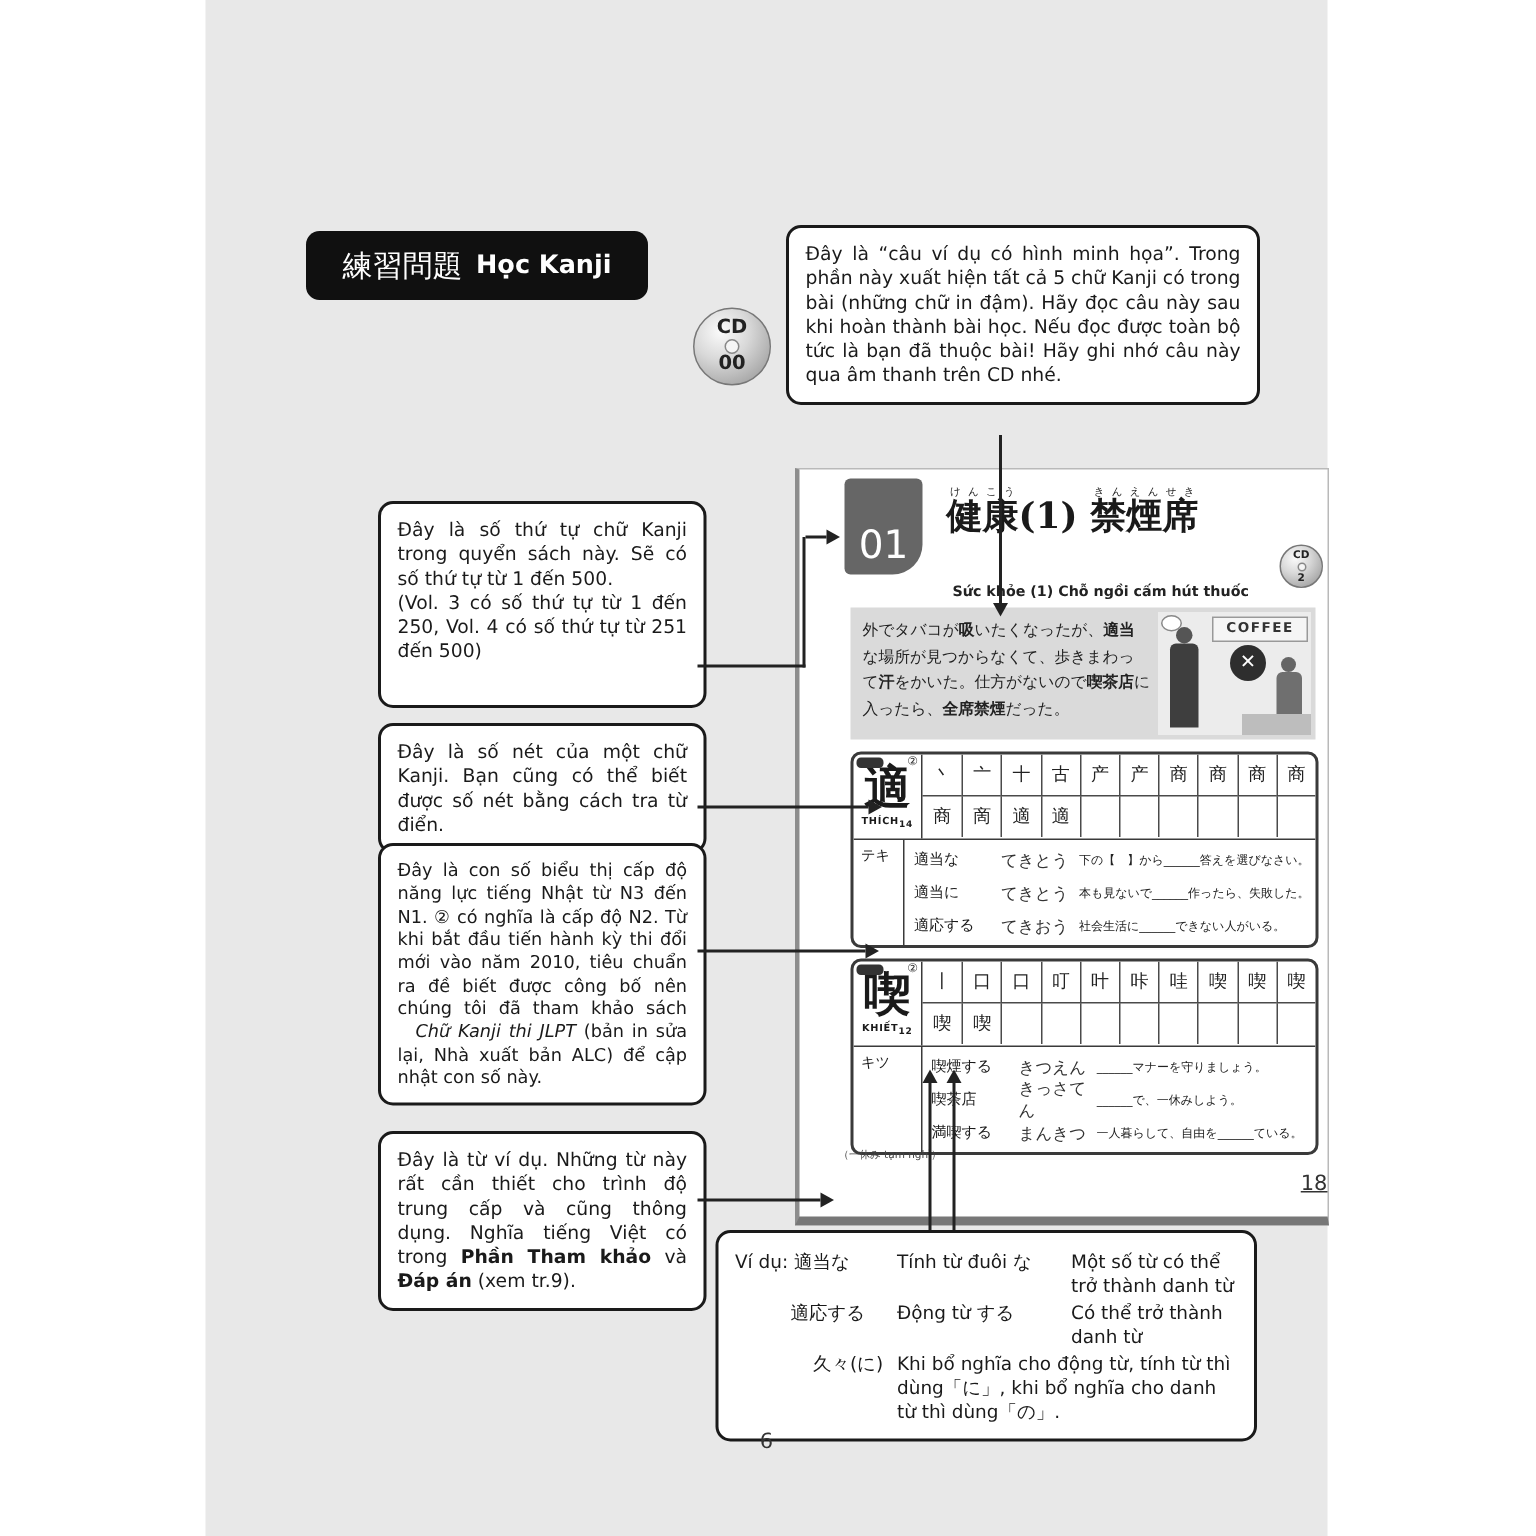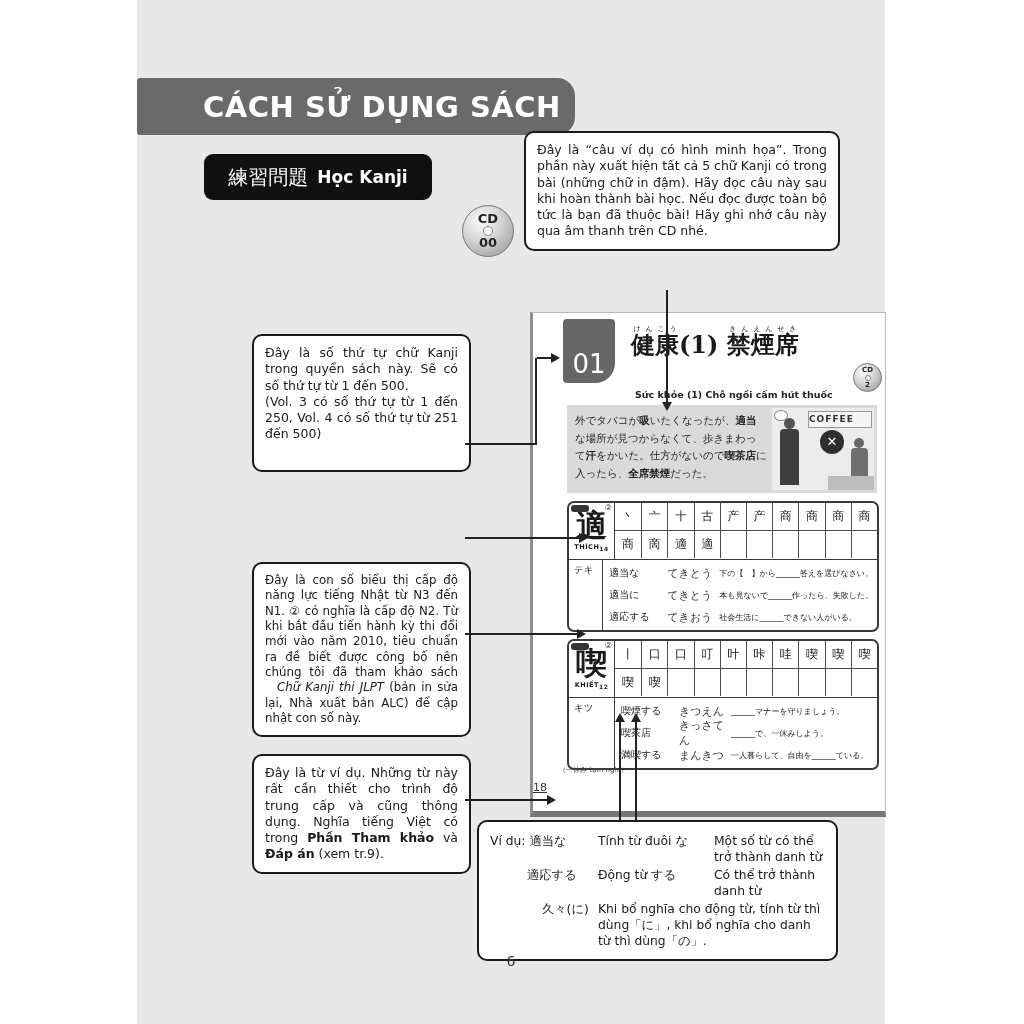--- a/index.html
+++ b/index.html
@@ -19,21 +19,21 @@
       border:1px solid #777;position:absolute;display:flex;flex-direction:column;align-items:center;justify-content:center;}
   .cd-big{left:462px;top:205px;width:50px;height:50px;}
   .cd-big .t{font-size:13px;font-weight:bold;color:#222;line-height:12px;}
   .cd .hole{width:8px;height:8px;border-radius:50%;background:#f5f5f5;border:1px solid #888;margin:1px 0;}
   .cd-small{left:850px;top:362px;width:27px;height:27px;}
   .cd-small .t{font-size:7px;font-weight:bold;color:#222;line-height:7px;}
   .cd-small .hole{width:4px;height:4px;margin:1px 0;}
   
   .callout{position:absolute;background:#fff;border:2px solid #1a1a1a;border-radius:10px;
            padding:9px 11px;font-size:12.5px;line-height:1.3;text-align:justify;}
-  .c-top{left:524px;top:131px;width:290px;}
+  .c-top{left:524px;top:150px;width:290px;}
   .c1{left:252px;top:334px;width:193px;min-height:116px;}
   .c2{left:252px;top:482px;width:193px;}
   .c3{left:252px;top:562px;width:193px;font-size:11.8px;}
   .c4{left:252px;top:754px;width:193px;}
   .c-bottom{left:477px;top:820px;width:335px;font-size:12.5px;text-align:left;}
   .b{font-weight:bold;}
   .i{font-style:italic;margin-left:12px;}
   
   .sample{position:absolute;left:530px;top:312px;width:352px;height:498px;background:#ffffff;
           border:1px solid #b9b9b9;border-left:3px solid #8d8d8d;border-bottom:6px solid #777;}
@@ -41,21 +41,21 @@
            border-radius:4px 4px 20px 4px;display:flex;align-items:flex-end;justify-content:center;
            font-size:26px;padding-bottom:4px;box-sizing:border-box;}
   .sp-title{position:absolute;left:98px;top:12px;font-family:"DejaVu Serif",serif;font-weight:bold;font-size:24px;}
   .sp-title rt{font-size:7px;font-weight:normal;font-family:Liberation Mono, monospace;}
   .sp-sub{position:absolute;left:102px;top:76px;font-size:9.5px;font-weight:bold;color:#222;}
   .gray-panel{position:absolute;left:34px;top:92px;width:310px;height:88px;background:#dadada;}
   .jp-sent{position:absolute;left:8px;top:7px;width:192px;font-size:10.5px;line-height:1.68;color:#222;}
   
   .illus{position:absolute;right:3px;top:3px;width:102px;height:82px;background:#ececec;overflow:hidden;}
   .coffee-sign{position:absolute;top:3px;right:2px;width:62px;height:15px;background:#f5f5f5;border:1px solid #999;
-               font-size:9px;font-weight:bold;color:#333;text-align:left;line-height:15px;letter-spacing:1px;}
+               font-size:9px;font-weight:bold;color:#333;text-align:center;line-height:15px;letter-spacing:1px;}
   .nosmoke{position:absolute;top:22px;right:30px;width:24px;height:24px;border-radius:50%;background:#2e2e2e;
            color:#fff;font-size:13px;font-weight:bold;text-align:center;line-height:24px;}
   .man-head{position:absolute;left:12px;top:10px;width:11px;height:11px;border-radius:50%;background:#555;}
   .man-body{position:absolute;left:8px;top:21px;width:19px;height:56px;background:#3e3e3e;border-radius:4px 4px 0 0;}
   .bubble{position:absolute;left:2px;top:2px;width:12px;height:9px;border-radius:50%;background:#fff;border:1px solid #888;}
   .woman-head{position:absolute;right:10px;top:30px;width:10px;height:10px;border-radius:50%;background:#666;}
   .woman-body{position:absolute;right:6px;top:40px;width:17px;height:40px;background:#6f6f6f;border-radius:4px 4px 0 0;}
   .counter{position:absolute;right:0;bottom:0;width:46px;height:14px;background:#bdbdbd;}
   
   .ktable{position:absolute;left:34px;width:312px;height:131px;background:#fff;border:2px solid #3a3a3a;
@@ -74,44 +74,41 @@
   .sc:nth-child(10n+1){border-left:none;}
   .sc:nth-child(-n+10){border-bottom:1px solid #4a4a4a;}
   .kt-bot{display:flex;height:72px;}
   .ony{width:46px;border-right:1px solid #3a3a3a;box-sizing:border-box;font-size:9.5px;padding:4px 0 0 5px;}
   .rcol{flex:1;padding:2px 4px 0 6px;}
   .rrow{display:flex;height:22px;align-items:center;}
   .rword{width:58px;font-size:10px;}
   .rkana{width:52px;font-size:11px;color:#333;}
   .rsent{flex:1;font-size:8px;color:#222;white-space:nowrap;overflow:hidden;}
   .footnote{position:absolute;left:26px;top:452px;font-size:7px;color:#444;}
-  .sp-num{position:absolute;left:0;top:468px;width:100%;text-align:left;font-size:11px;color:#333;text-decoration:underline;}
+  .sp-num{position:absolute;left:0;top:468px;width:100%;text-align:right;font-size:14px;color:#333;text-decoration:underline;}
   
   .wt-grid{display:grid;grid-template-columns:104px 112px 1fr;column-gap:4px;row-gap:2px;margin-top:3px;font-size:12.3px;}
   .wt-word{white-space:nowrap;}
   .wt-ind1{padding-left:37px;} .wt-ind2{padding-left:52px;}
   .wt-span{grid-column:2 / 4;}
   
   .hline,.vline{position:absolute;background:#222;}
   .hline{height:2px;} .vline{width:2px;}
   .arr-r,.arr-d,.arr-u{position:absolute;width:0;height:0;}
   .arr-r{border-top:5px solid transparent;border-bottom:5px solid transparent;border-left:9px solid #222;}
   .arr-d{border-left:5px solid transparent;border-right:5px solid transparent;border-top:9px solid #222;}
   .arr-u{border-left:5px solid transparent;border-right:5px solid transparent;border-bottom:9px solid #222;}
   .pagenum{position:absolute;left:137px;top:953px;width:748px;text-align:center;font-size:14px;color:#333;}
 </style>
 </head>
 <body>
 
 <div id="stage">
   <div class="page"></div>
 
-  <div class="banner">
-    <span>CÁCH SỬ DỤNG SÁCH</span>
-  </div>
 
   <div class="lesson-tab">
     <span class="jp">練習問題</span>
     <span class="vi">Học Kanji</span>
   </div>
 
   <div class="cd cd-big">
     <span class="t">CD</span>
     <span class="hole"></span>
     <span class="t">00</span>
@@ -119,20 +116,23 @@
 
   <div class="callout c-top">
     <span>Đây là “câu ví dụ có hình minh họa”. Trong phần này xuất hiện tất cả 5 chữ Kanji có trong bài (những chữ in đậm). Hãy đọc câu này sau khi hoàn thành bài học. Nếu đọc được toàn bộ tức là bạn đã thuộc bài! Hãy ghi nhớ câu này qua âm thanh trên CD nhé.</span>
   </div>
 
   <div class="callout c1">
     <div>Đây là số thứ tự chữ Kanji trong quyển sách này. Sẽ có số thứ tự từ 1 đến 500.</div>
     <div>(Vol. 3 có số thứ tự từ 1 đến 250, Vol. 4 có số thứ tự từ 251 đến 500)</div>
   </div>
 
+  <div class="callout c2">
+    <span>Đây là số nét của một chữ Kanji. Bạn cũng có thể biết được số nét bằng cách tra từ điển.</span>
+  </div>
 
   <div class="callout c3">
     <span>Đây là con số biểu thị cấp độ năng lực tiếng Nhật từ N3 đến N1. ② có nghĩa là cấp độ N2. Từ khi bắt đầu tiến hành kỳ thi đổi mới vào năm 2010, tiêu chuẩn ra đề biết được công bố nên chúng tôi đã tham khảo sách </span><span class="i">Chữ Kanji thi JLPT</span><span> (bản in sửa lại, Nhà xuất bản ALC) để cập nhật con số này.</span>
   </div>
 
   <div class="callout c4">
     <span>Đây là từ ví dụ. Những từ này rất cần thiết cho trình độ trung cấp và cũng thông dụng. Nghĩa tiếng Việt có trong </span><span class="b">Phần Tham khảo</span><span> và </span><span class="b">Đáp án</span><span> (xem tr.9).</span>
   </div>
 
   <div class="sample">

